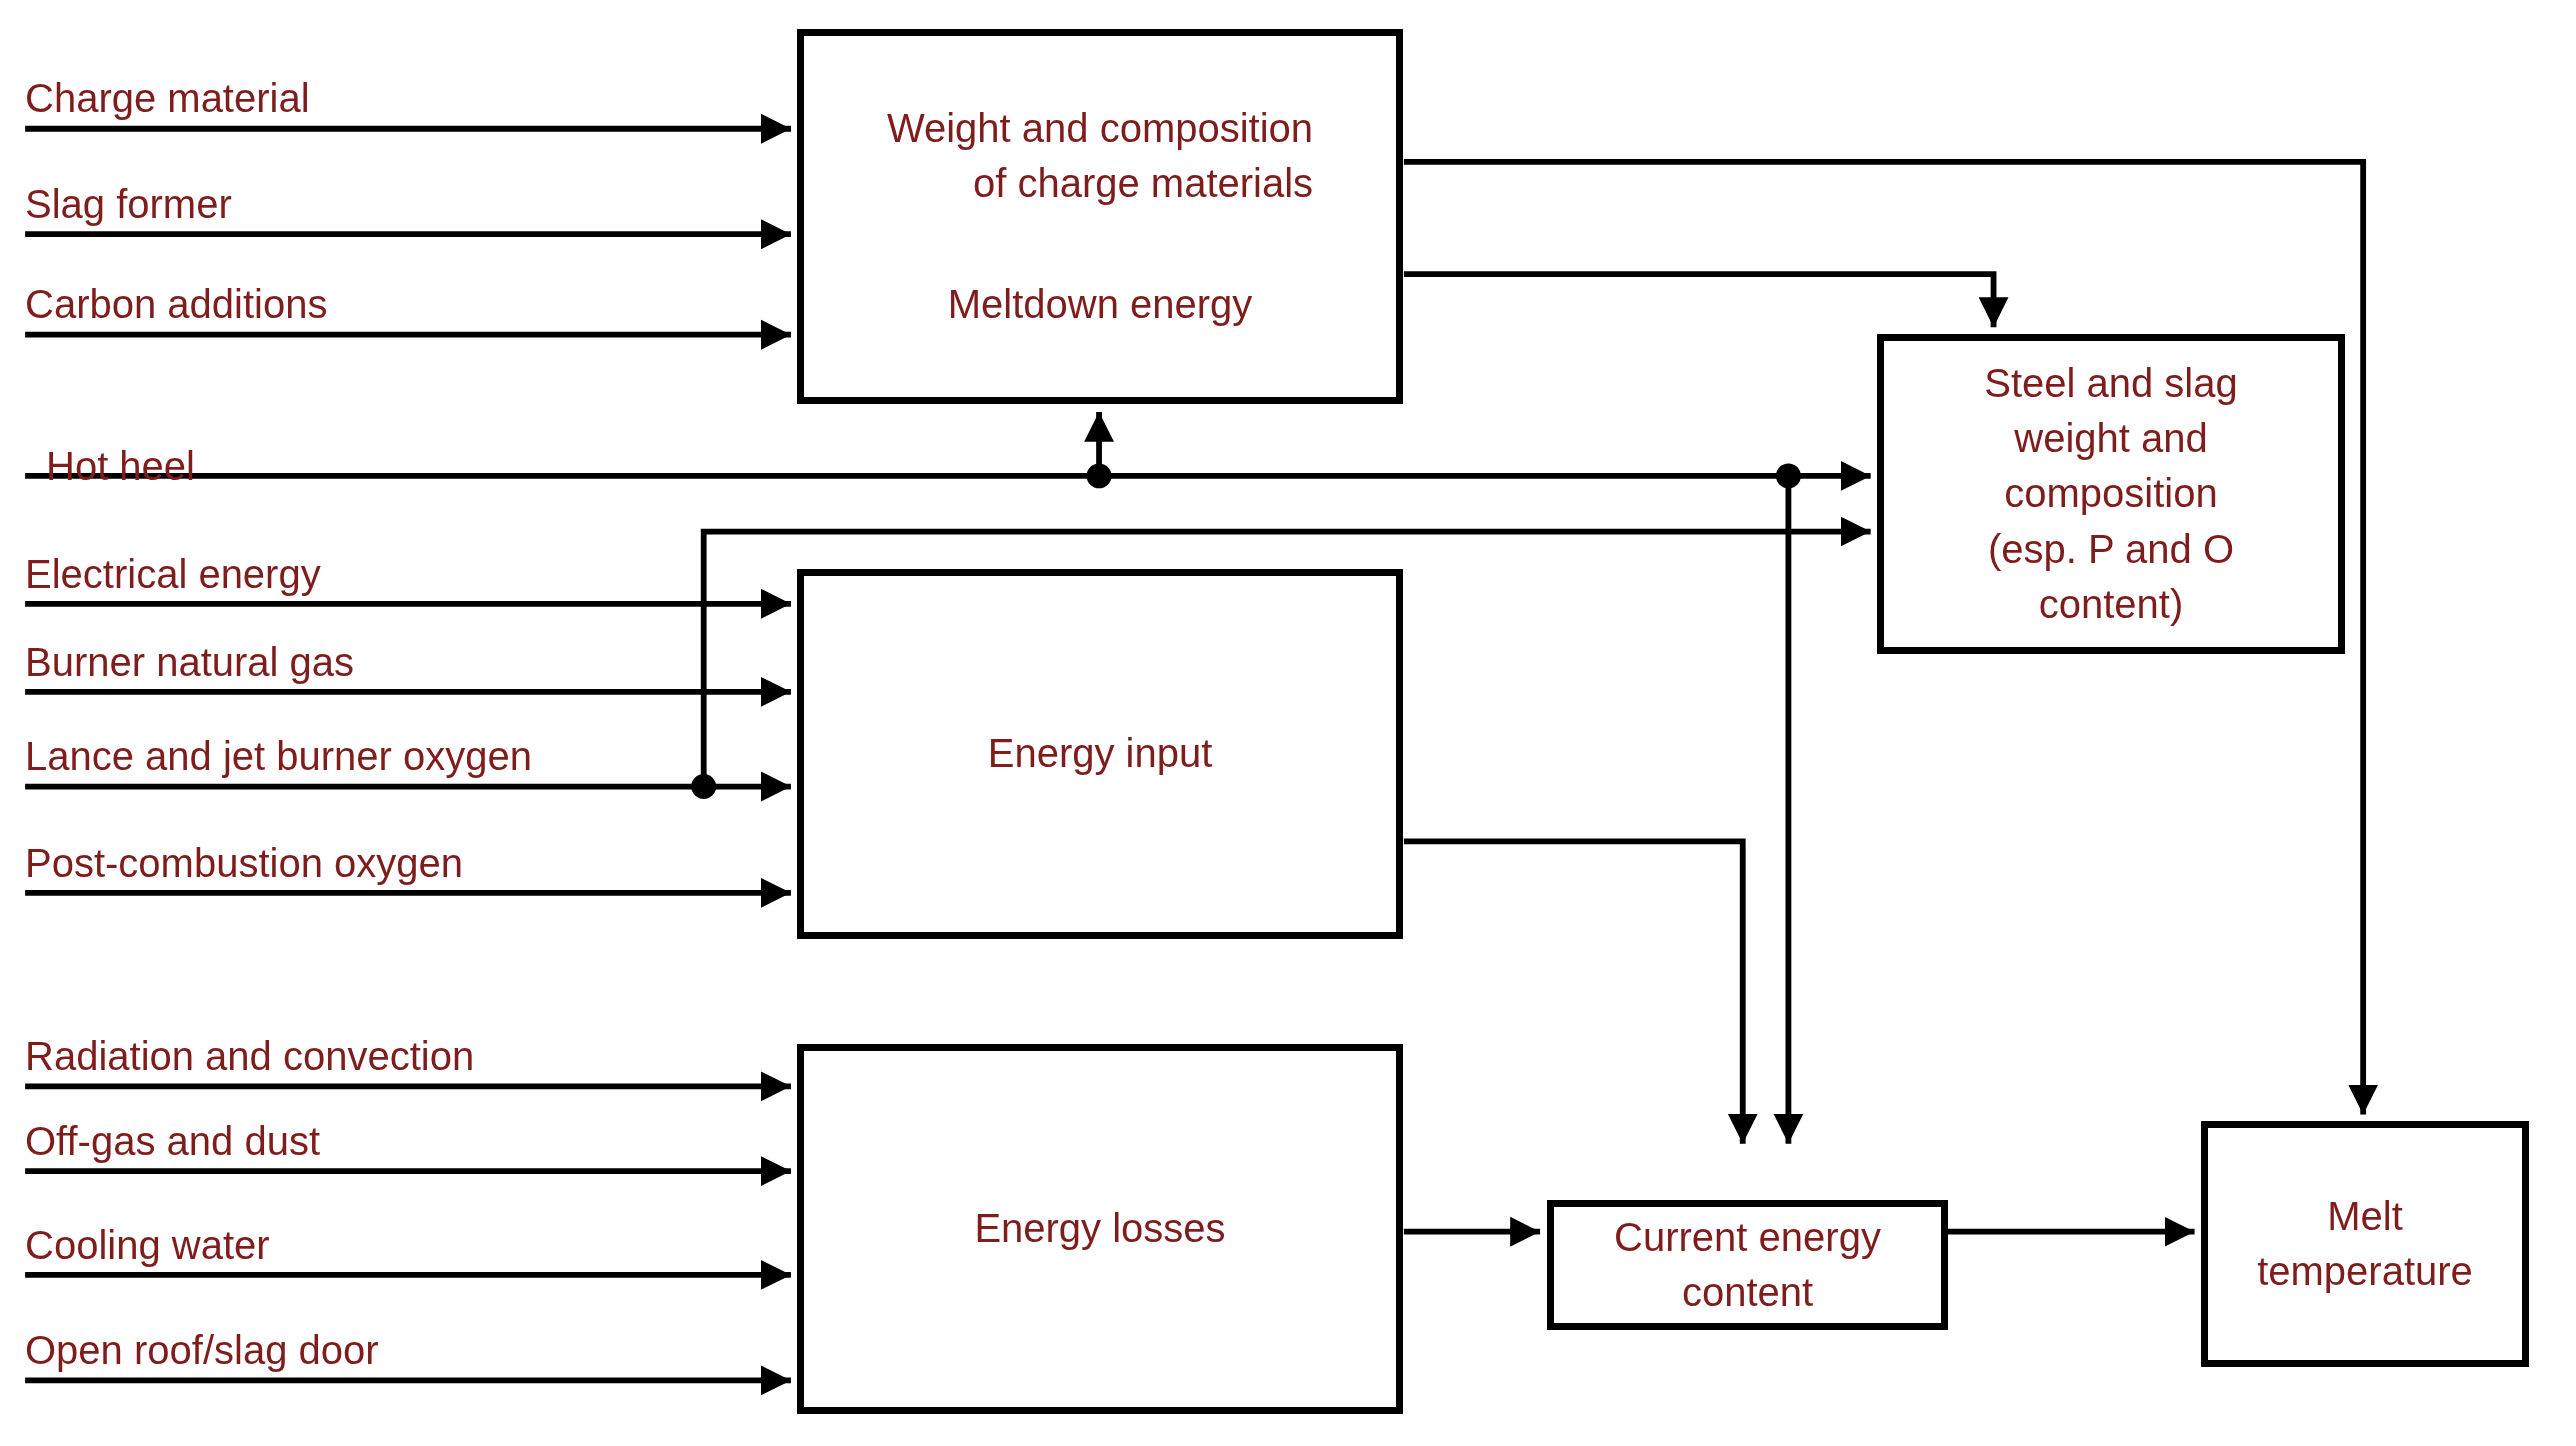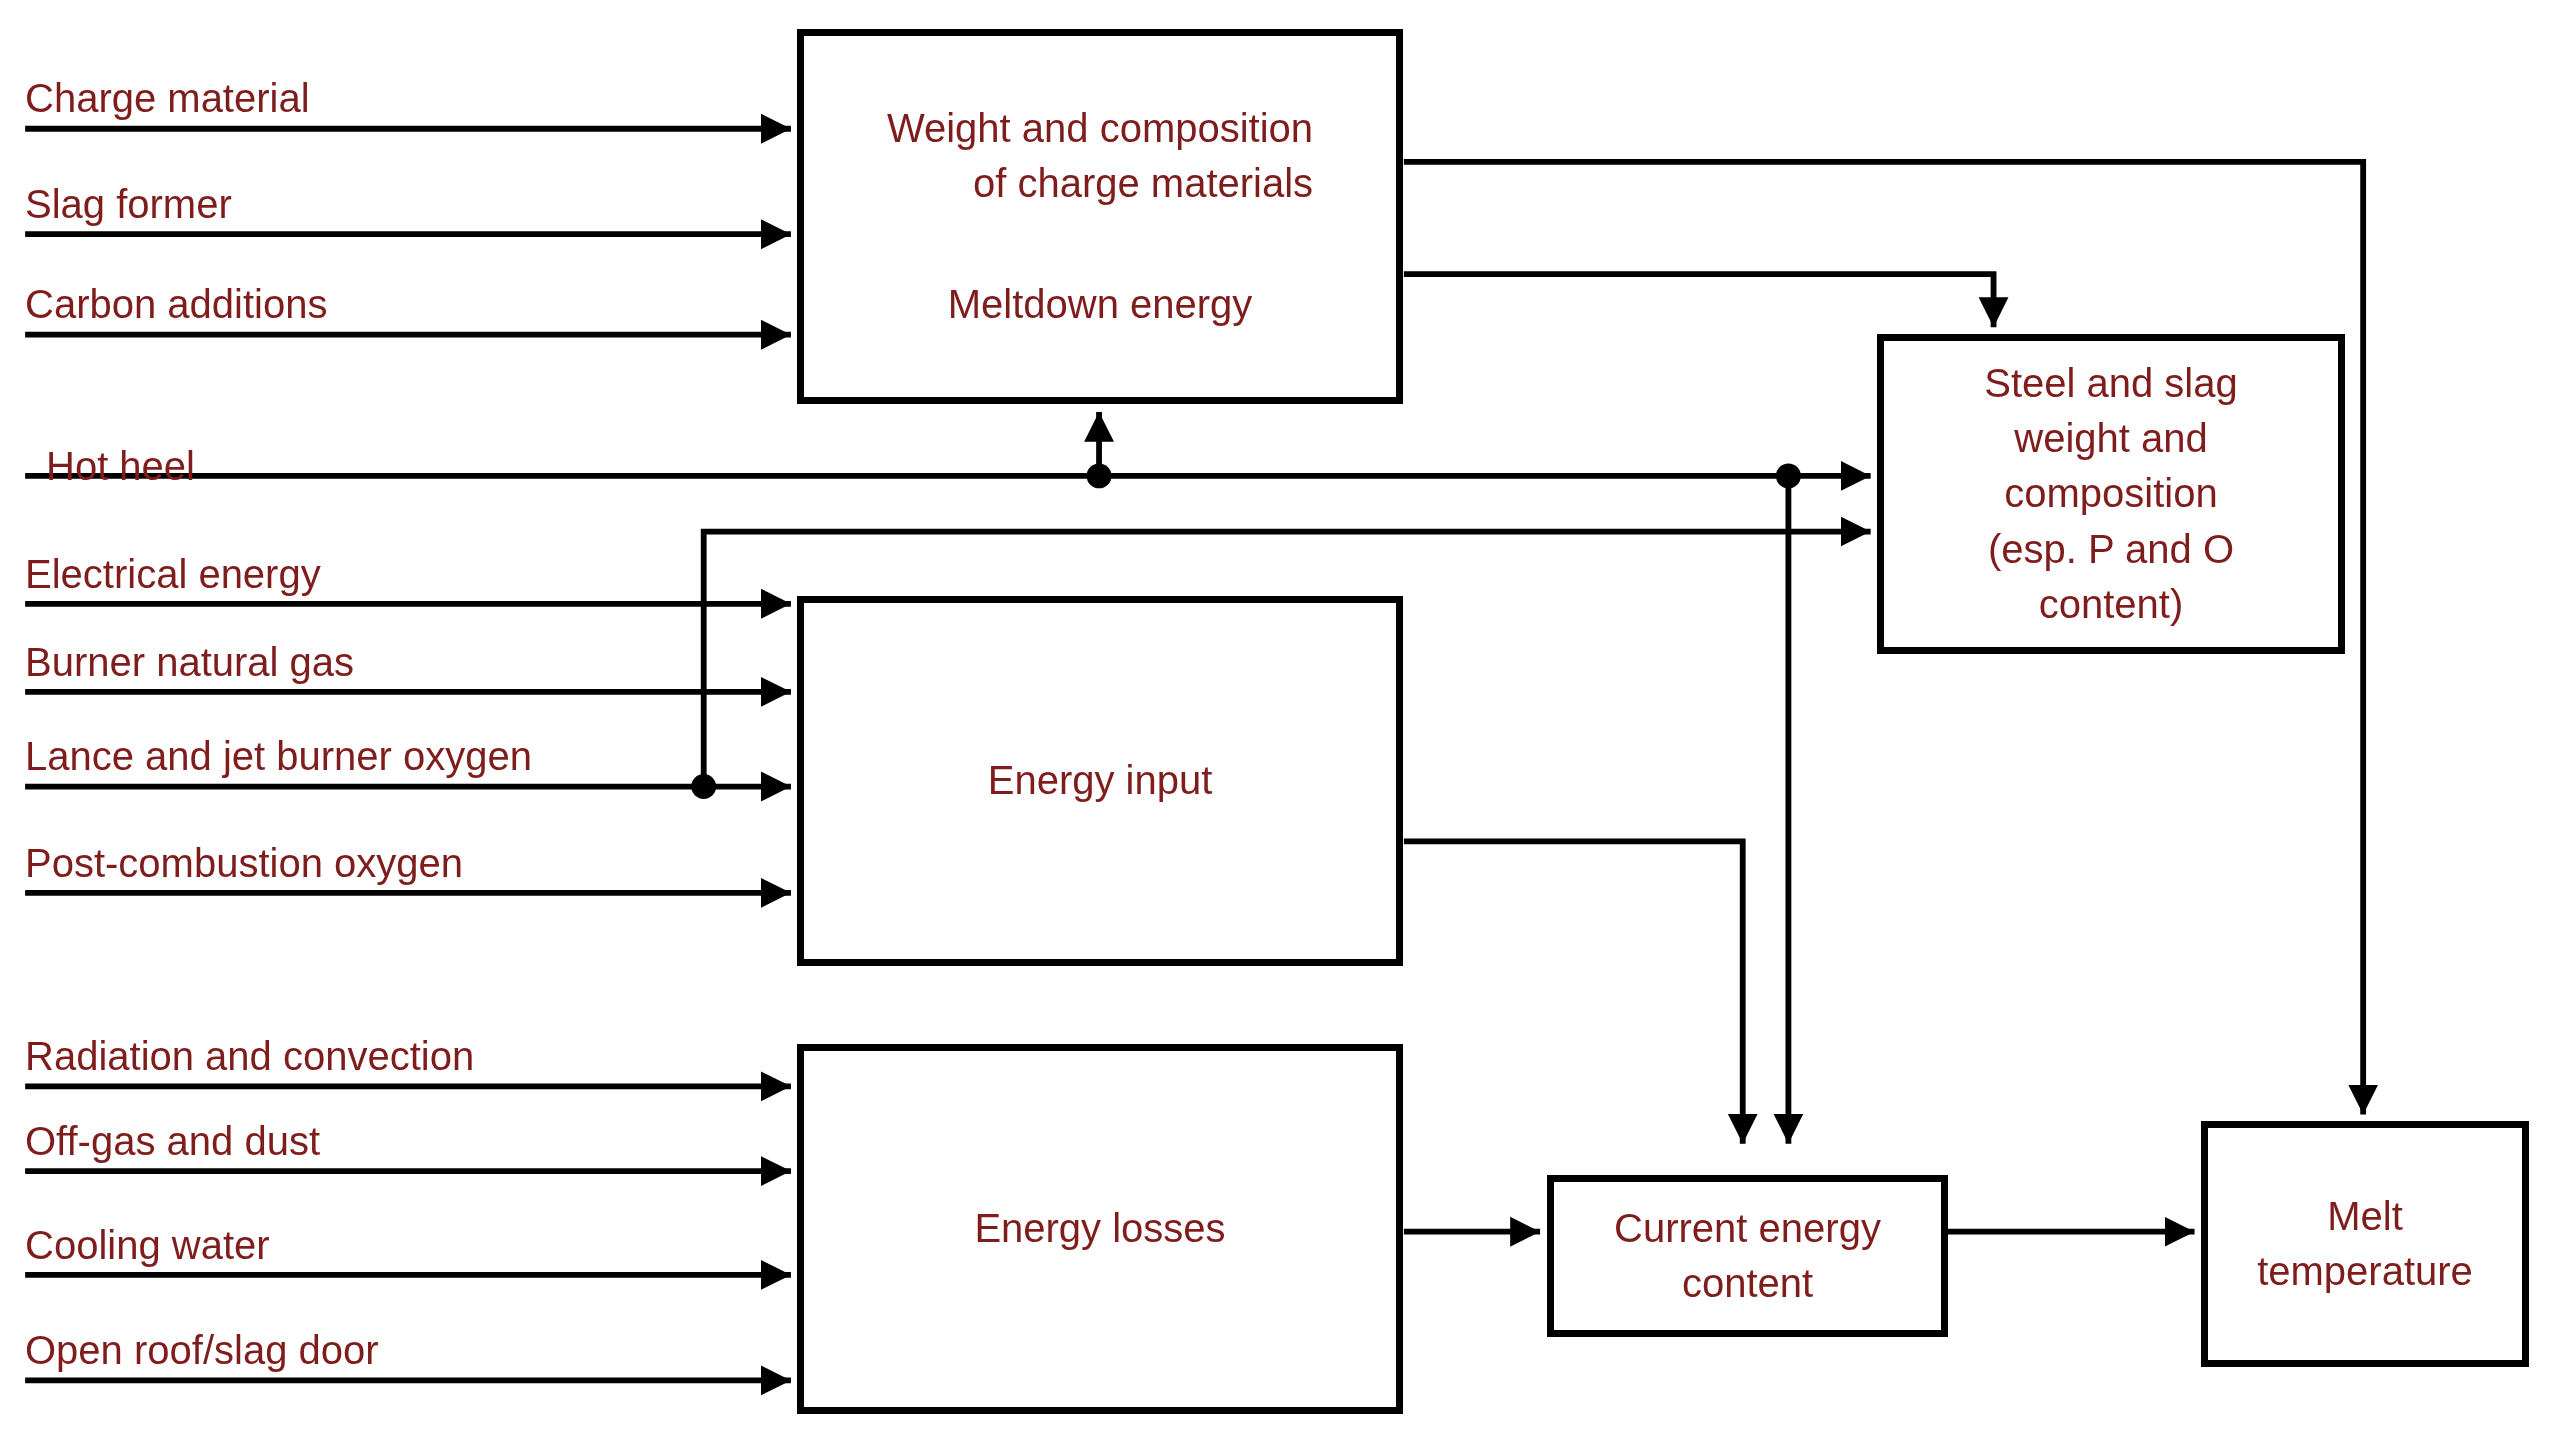--- a/index.html
+++ b/index.html
@@ -23,23 +23,23 @@
     flex-direction:column;
     align-items:center;
     justify-content:center;
     text-align:center;
     font-size:40px;
     line-height:1.38;
   }
   .box .line{white-space:nowrap;}
   .b1{left:797px;top:29px;width:606px;height:375px;justify-content:center;gap:65px;text-align:right;}
   .b2{left:1877px;top:334px;width:468px;height:320px;}
-  .b3{left:797px;top:569px;width:606px;height:370px;margin-top:27px;}
+  .b3{left:797px;top:569px;width:606px;height:370px;}
   .b4{left:797px;top:1044px;width:606px;height:370px;}
-  .b5{left:1547px;top:1175px;width:401px;height:162px;text-align:center;}
+  .b5{left:1547px;top:1200px;width:401px;height:130px;text-align:center;}
   .b6{left:2201px;top:1121px;width:328px;height:246px;}
   .in-label{
     position:absolute;
     font-size:40px;
     line-height:1.1;
     white-space:nowrap;
   }
 </style>
 </head>
 <body>

